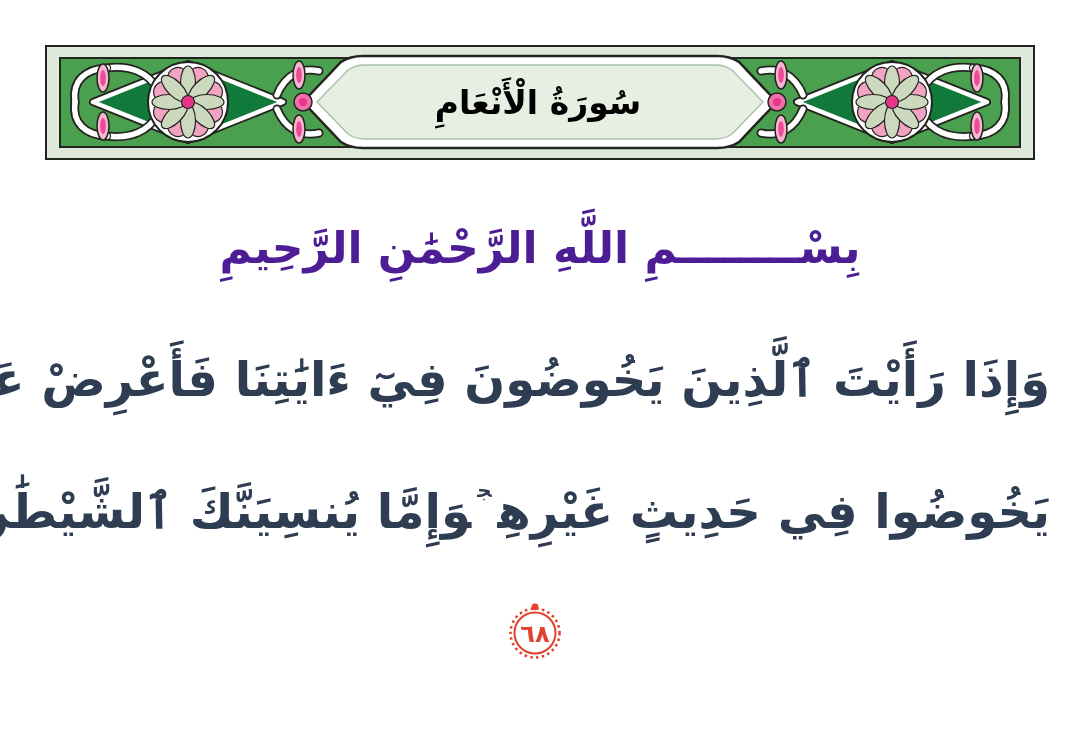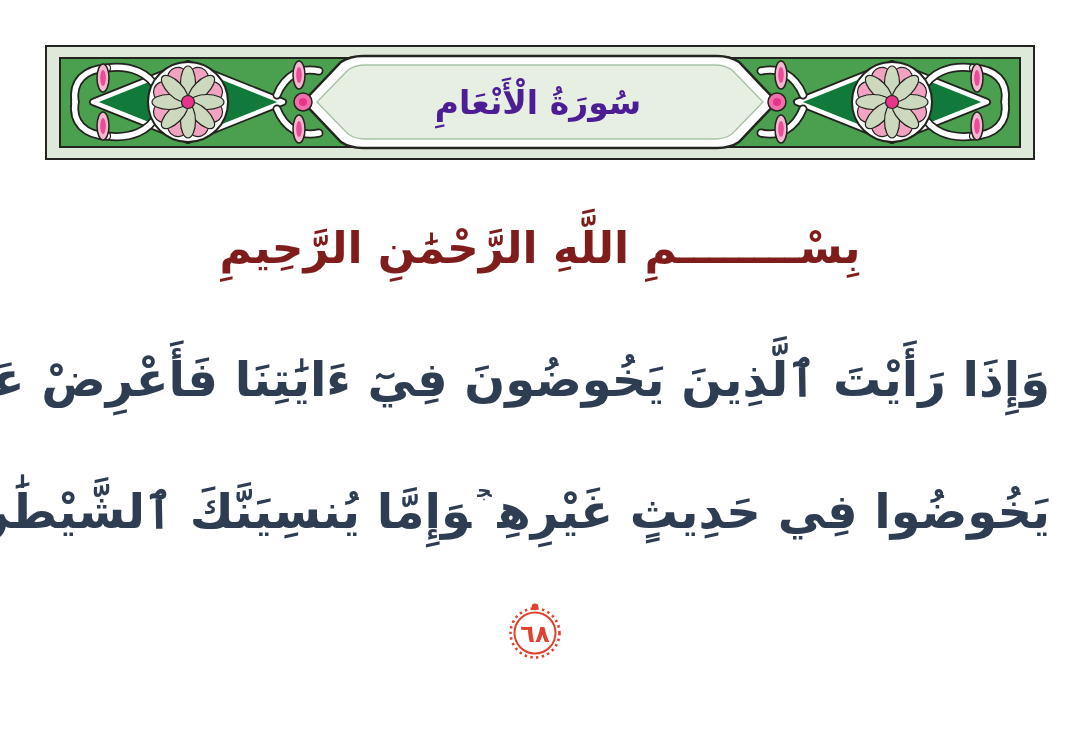--- a/index.html
+++ b/index.html
@@ -5,27 +5,27 @@
   html,body{margin:0;padding:0;}
   body{
     width:1080px;height:734px;position:relative;background:#ffffff;
     font-family:"DejaVu Sans", sans-serif;overflow:hidden;
   }
   .banner-wrap{position:absolute;top:45px;left:45px;width:990px;height:115px;}
   .banner-svg{display:block;width:990px;height:115px;}
   .banner-title{
     position:absolute;top:0;left:0;width:986px;height:115px;
     display:flex;align-items:center;justify-content:center;
-    direction:rtl;color:#4c1d95;font-size:33px;font-weight:bold;
+    direction:rtl;color:#000000;font-size:33px;font-weight:bold;
     letter-spacing:0;line-height:1;pointer-events:none;
   }
   .bismillah{
     position:absolute;top:198px;left:0;width:1080px;height:100px;
     line-height:100px;text-align:center;direction:rtl;
-    color:#7f1d1d;font-size:44px;font-weight:bold;white-space:nowrap;
+    color:#4c1d95;font-size:44px;font-weight:bold;white-space:nowrap;
   }
   .verse-line{
     position:absolute;left:30px;width:1020px;text-align:center;direction:rtl;
     color:#2e3d52;font-weight:bold;white-space:nowrap;
   }
   .line1{top:323px;height:112px;line-height:112px;font-size:48px;}
   .line2{top:447px;height:115px;line-height:115px;font-size:48px;}
   .line3{top:577px;height:112px;line-height:112px;font-size:48px;}
   .pause-mark{
     font-size:20px;vertical-align:super;position:relative;top:-14px;

